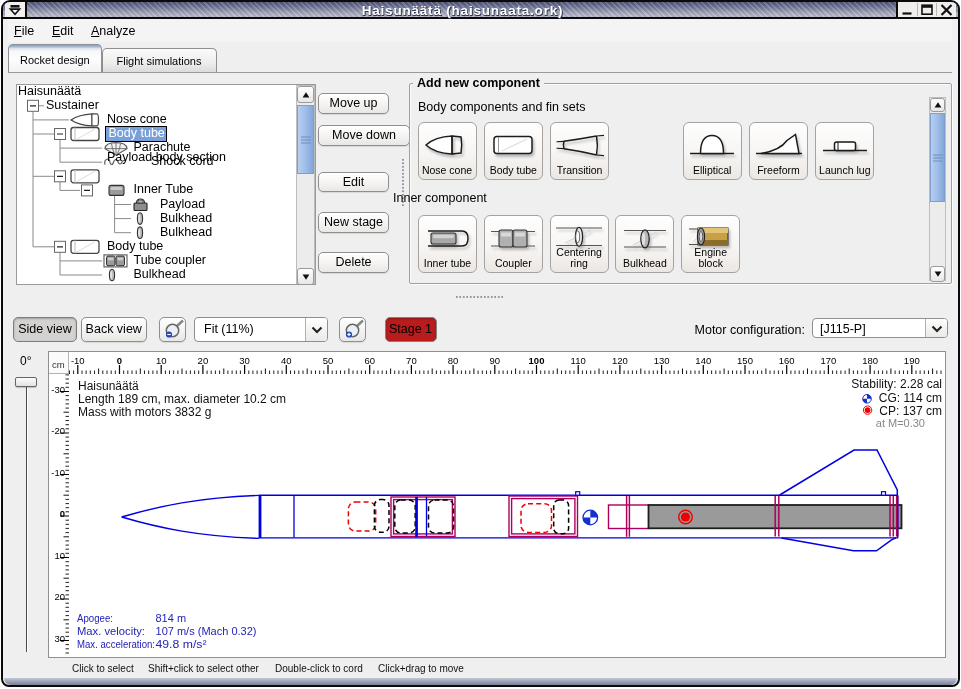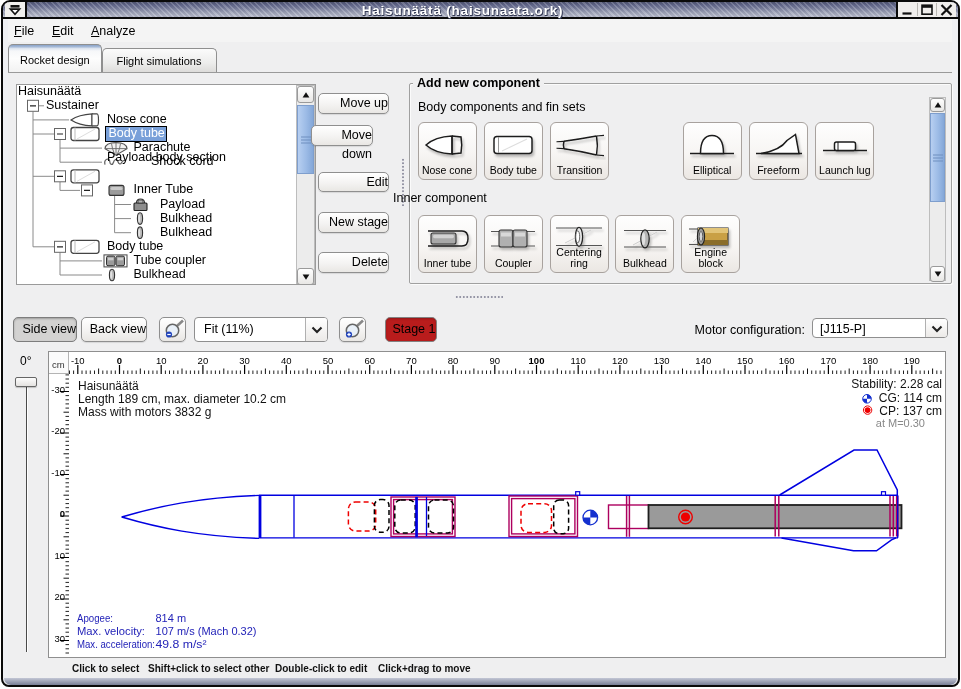--- a/index.html
+++ b/index.html
@@ -10,21 +10,21 @@
 #wbtns{position:absolute;right:2px;top:0;width:60px;height:15px;background:#f0eeec;border-left:2px solid #0a0a0a;z-index:3}
 #menubar{position:absolute;left:5px;top:17px;width:944px;height:23px;background:#f4f4f4;font-size:12.5px;color:#000}
 #menubar span{position:absolute;top:5px}
 #content{position:absolute;left:5px;top:40px;width:944px;height:636px;background:#efeff0}
 .tab{position:absolute;font-size:11px;color:#000;white-space:nowrap;border:1px solid #8f8f8f;border-bottom:none;border-radius:5px 5px 0 0}
 #tab1{left:0px;top:2px;width:94px;height:28px;background:linear-gradient(180deg,#89a2c8 0%,#a8bcd9 7%,#dde4ef 13%,#f6f7f9 22%,#fdfdfd 50%,#f2f2f2 100%);z-index:2}
 #tab2{left:93.5px;top:6px;width:115px;height:24px;background:linear-gradient(180deg,#fbfbfb 0%,#ededec 60%,#dddcda 100%)}
 #tab1 span{position:absolute;left:11px;top:9px}
 #tab2 span{position:absolute;left:14px;top:6px}
 #tabline{position:absolute;left:0px;top:30px;width:944px;height:1px;background:#9a9a9a}
-.btn{position:absolute;border:1px solid #8f8f8f;border-radius:5px;background:linear-gradient(180deg,#fff 0%,#f4f3f2 55%,#e9e7e4 100%);font-size:12.5px;color:#000;text-align:right;box-shadow:0 1px 1px rgba(0,0,0,0.10)}
+.btn{position:absolute;border:1px solid #8f8f8f;border-radius:5px;background:linear-gradient(180deg,#fff 0%,#f4f3f2 55%,#e9e7e4 100%);font-size:12.5px;color:#000;text-align:center;box-shadow:0 1px 1px rgba(0,0,0,0.10)}
 .btn.pressed{background:#d3d2d1;box-shadow:inset 0 1px 2px rgba(0,0,0,0.25);border-color:#7d7d7d}
 #treepane{position:absolute;left:8px;top:42px;width:300px;height:201px;background:#fff;border:1px solid #9a9a9a}
 .trow{position:absolute;font-size:12.5px;color:#000;white-space:pre}
 #tsel{position:absolute;left:88px;top:41px;width:62px;height:15.5px;background:#79a0d9;border:1.5px solid #000;color:#fff;font-size:12.5px;line-height:13px;padding-left:2.5px}
 .sb{position:absolute;background:#ececec;border:1px solid #bdbdbd}
 .sbbtn{position:absolute;left:0;width:100%;background:linear-gradient(180deg,#fff,#e8e7e5);border:1px solid #9a9a9a;border-radius:3px}
 .sbthumb{position:absolute;left:0;width:100%;background:linear-gradient(90deg,#b7cff1 0%,#9cbbe6 55%,#84a7d8 100%);border:1px solid #7e9ecd}
 .arrglyph{position:absolute;left:50%;top:50%;transform:translate(-50%,-50%);width:8px;height:8px}
 #addpanel{position:absolute;left:401px;top:41px;width:543px;height:201px;border:1px solid #a0a0a0;box-shadow:inset 1px 1px 0 #fbfbfb,1px 1px 0 #fbfbfb;border-radius:2px}
 #addtitle{position:absolute;left:405px;top:34px;background:#efeff0;padding:0 4px;font-size:12.5px;font-weight:bold}
@@ -34,21 +34,21 @@
 .cbtn svg{position:absolute;left:50%;transform:translateX(-50%)}
 .vdots{position:absolute;left:393px;top:116px;width:4px;height:48px;background-image:radial-gradient(circle,#9595a5 0.7px,transparent 0.9px);background-size:3.5px 3.5px}
 .hdots{position:absolute;left:447px;top:252.5px;width:48px;height:4px;background-image:radial-gradient(circle,#9595a5 0.7px,transparent 0.9px);background-size:3.5px 3.5px}
 .combo{position:absolute;background:#fff;border:1px solid #8f8f8f;border-radius:4px;font-size:12.5px}
 .combo .arr{position:absolute;right:0;top:0;bottom:0;width:22px;border-left:1px solid #b0b0b0;background:linear-gradient(180deg,#fff,#eceae8);border-radius:0 3px 3px 0}
 #canvaspane{position:absolute;left:40px;top:309px;width:898px;height:307px;border:1px solid #8f8f8f;background:#fff}
 #rcorner{position:absolute;left:0;top:0;width:20px;height:22px;border-right:1px solid #b4b4b4;border-bottom:1px solid #b4b4b4;font-size:9.5px;color:#333;background:#fbfbfb}
 #rulertop{position:absolute;left:20px;top:1px}
 #rulerleft{position:absolute;left:0;top:22px}
 #rockcv{position:absolute;left:20px;top:22px}
-#statusbar{position:absolute;left:0;top:617px;width:944px;height:19px;font-size:10px;font-weight:bold;color:#111}
+#statusbar{position:absolute;left:0;top:617px;width:944px;height:19px;font-size:10px;font-weight:normal;color:#111}
 #statusbar span{position:absolute;top:4px}
 #bottomband{position:absolute;left:1px;bottom:0px;width:953px;height:7px;background:linear-gradient(180deg,#c3c7d5,#787e95);border-radius:0 0 7px 7px}
 </style></head>
 <body>
 <div id="win">
 <div id="titlebar">
       <div class="stripes"></div>
     </div>
 <div id="wicon"><svg width="21" height="15" viewBox="0 0 21 15">
         <rect x="5.5" y="3" width="9" height="2.6" fill="#111"></rect>
@@ -186,21 +186,21 @@
             </svg>
           </div>
           <div class="sbbtn" style="top:182px;height:17px">
             <svg class="arrglyph" viewBox="0 0 8 8">
               <path d="M4 6.8 L7.4 1.6 H0.6 Z" fill="#111"></path>
             </svg>
           </div>
         </div>
       </div>
 <div class="btn" style="left:310px;top:51px;width:71px;height:20.5px;line-height:18.5px">Move up</div>
-<div class="btn" style="left:303px;top:83px;width:62px;height:20.5px;line-height:18.5px">Move down</div>
+<div class="btn" style="left:310px;top:83px;width:92px;height:20.5px;line-height:18.5px">Move down</div>
 <div class="btn" style="left:310px;top:129.5px;width:71px;height:20.5px;line-height:18.5px">Edit</div>
 <div class="btn" style="left:310px;top:169.5px;width:71px;height:21px;line-height:19px">New stage</div>
 <div class="btn" style="left:310px;top:210px;width:71px;height:21px;line-height:19px">Delete</div>
 <div class="vdots"></div>
 <div class="hdots"></div>
 <div id="addpanel"></div>
 <div id="addtitle">Add new component</div>
 <div class="plabel" style="left:410px;top:58px">Body components and fin sets</div>
 <div class="cbtn" style="left:409.5px;top:80px">
         <svg width="52" height="30" viewBox="0 0 52 30" style="top:7px">
@@ -381,21 +381,21 @@
             <path d="M1.5 1.5 L6 6 L10.5 1.5" fill="none" stroke="#222" stroke-width="2.1"></path>
           </svg>
         </div>
       </div>
 <div class="plabel" style="left:12px;top:312px;font-size:12px">0°</div>
 <div style="position:absolute;left:17.5px;top:340px;width:2px;height:270px;background:#4a4a4a;border-right:1px solid #fff"></div>
 <div style="position:absolute;left:7px;top:335px;width:22px;height:10px;background:linear-gradient(180deg,#fdfdfd,#e4e2e0);border:1px solid #666;border-radius:2px;box-shadow:0 1px 1px rgba(0,0,0,0.2)"></div>
 <div id="statusbar">
         <span style="left:64px">Click to select</span>
         <span style="left:140px">Shift+click to select other</span>
-        <span style="left:267px">Double-click to edit</span>
+        <span style="left:267px">Double-click to cord</span>
         <span style="left:370px">Click+drag to move</span>
       </div>
 <div id="canvaspane">
         <div id="rcorner">
           <span style="position:absolute;left:3px;top:7px">cm</span>
         </div>
 <svg id="rulertop" viewBox="0 0 876 21" width="876" height="21" font-family="Liberation Sans, sans-serif" font-size="9.5px" fill="#000">
           <path d="M0.5 17.5V21M4.6 17.5V21M13.0 17.5V21M17.1 17.5V21M21.3 17.5V21M25.5 17.5V21M33.8 17.5V21M38.0 17.5V21M42.2 17.5V21M46.3 17.5V21M54.7 17.5V21M58.8 17.5V21M63.0 17.5V21M67.2 17.5V21M75.5 17.5V21M79.7 17.5V21M83.9 17.5V21M88.0 17.5V21M96.4 17.5V21M100.5 17.5V21M104.7 17.5V21M108.9 17.5V21M117.2 17.5V21M121.4 17.5V21M125.6 17.5V21M129.7 17.5V21M138.1 17.5V21M142.2 17.5V21M146.4 17.5V21M150.6 17.5V21M158.9 17.5V21M163.1 17.5V21M167.3 17.5V21M171.4 17.5V21M179.8 17.5V21M183.9 17.5V21M188.1 17.5V21M192.3 17.5V21M200.6 17.5V21M204.8 17.5V21M209.0 17.5V21M213.1 17.5V21M221.5 17.5V21M225.6 17.5V21M229.8 17.5V21M234.0 17.5V21M242.3 17.5V21M246.5 17.5V21M250.7 17.5V21M254.8 17.5V21M263.2 17.5V21M267.3 17.5V21M271.5 17.5V21M275.7 17.5V21M284.0 17.5V21M288.2 17.5V21M292.4 17.5V21M296.5 17.5V21M304.9 17.5V21M309.0 17.5V21M313.2 17.5V21M317.4 17.5V21M325.7 17.5V21M329.9 17.5V21M334.1 17.5V21M338.2 17.5V21M346.6 17.5V21M350.7 17.5V21M354.9 17.5V21M359.1 17.5V21M367.4 17.5V21M371.6 17.5V21M375.8 17.5V21M379.9 17.5V21M388.3 17.5V21M392.4 17.5V21M396.6 17.5V21M400.8 17.5V21M409.1 17.5V21M413.3 17.5V21M417.5 17.5V21M421.6 17.5V21M430.0 17.5V21M434.1 17.5V21M438.3 17.5V21M442.5 17.5V21M450.8 17.5V21M455.0 17.5V21M459.2 17.5V21M463.3 17.5V21M471.7 17.5V21M475.8 17.5V21M480.0 17.5V21M484.2 17.5V21M492.5 17.5V21M496.7 17.5V21M500.9 17.5V21M505.0 17.5V21M513.4 17.5V21M517.5 17.5V21M521.7 17.5V21M525.9 17.5V21M534.2 17.5V21M538.4 17.5V21M542.6 17.5V21M546.7 17.5V21M555.1 17.5V21M559.2 17.5V21M563.4 17.5V21M567.6 17.5V21M575.9 17.5V21M580.1 17.5V21M584.3 17.5V21M588.4 17.5V21M596.8 17.5V21M600.9 17.5V21M605.1 17.5V21M609.3 17.5V21M617.6 17.5V21M621.8 17.5V21M626.0 17.5V21M630.1 17.5V21M638.5 17.5V21M642.6 17.5V21M646.8 17.5V21M651.0 17.5V21M659.3 17.5V21M663.5 17.5V21M667.7 17.5V21M671.8 17.5V21M680.2 17.5V21M684.3 17.5V21M688.5 17.5V21M692.7 17.5V21M701.0 17.5V21M705.2 17.5V21M709.4 17.5V21M713.5 17.5V21M721.9 17.5V21M726.0 17.5V21M730.2 17.5V21M734.4 17.5V21M742.7 17.5V21M746.9 17.5V21M751.1 17.5V21M755.2 17.5V21M763.6 17.5V21M767.7 17.5V21M771.9 17.5V21M776.1 17.5V21M784.4 17.5V21M788.6 17.5V21M792.8 17.5V21M796.9 17.5V21M805.3 17.5V21M809.4 17.5V21M813.6 17.5V21M817.8 17.5V21M826.1 17.5V21M830.3 17.5V21M834.5 17.5V21M838.6 17.5V21M847.0 17.5V21M851.1 17.5V21M855.3 17.5V21M859.5 17.5V21M867.8 17.5V21M872.0 17.5V21" stroke="#222" stroke-width="1" fill="none"></path>
           <path d="M29.6 15.5V21M71.3 15.5V21M113.0 15.5V21M154.8 15.5V21M196.4 15.5V21M238.2 15.5V21M279.9 15.5V21M321.6 15.5V21M363.2 15.5V21M404.9 15.5V21M446.6 15.5V21M488.3 15.5V21M530.0 15.5V21M571.8 15.5V21M613.5 15.5V21M655.1 15.5V21M696.9 15.5V21M738.5 15.5V21M780.2 15.5V21M821.9 15.5V21M863.6 15.5V21" stroke="#111" stroke-width="1" fill="none"></path>
           <path d="M8.8 12V21M50.5 12V21M92.2 12V21M133.9 12V21M175.6 12V21M217.3 12V21M259.0 12V21M300.7 12V21M342.4 12V21M384.1 12V21M425.8 12V21M467.5 12V21M509.2 12V21M550.9 12V21M592.6 12V21M634.3 12V21M676.0 12V21M717.7 12V21M759.4 12V21M801.1 12V21M842.8 12V21" stroke="#000" stroke-width="1.2" fill="none"></path>

